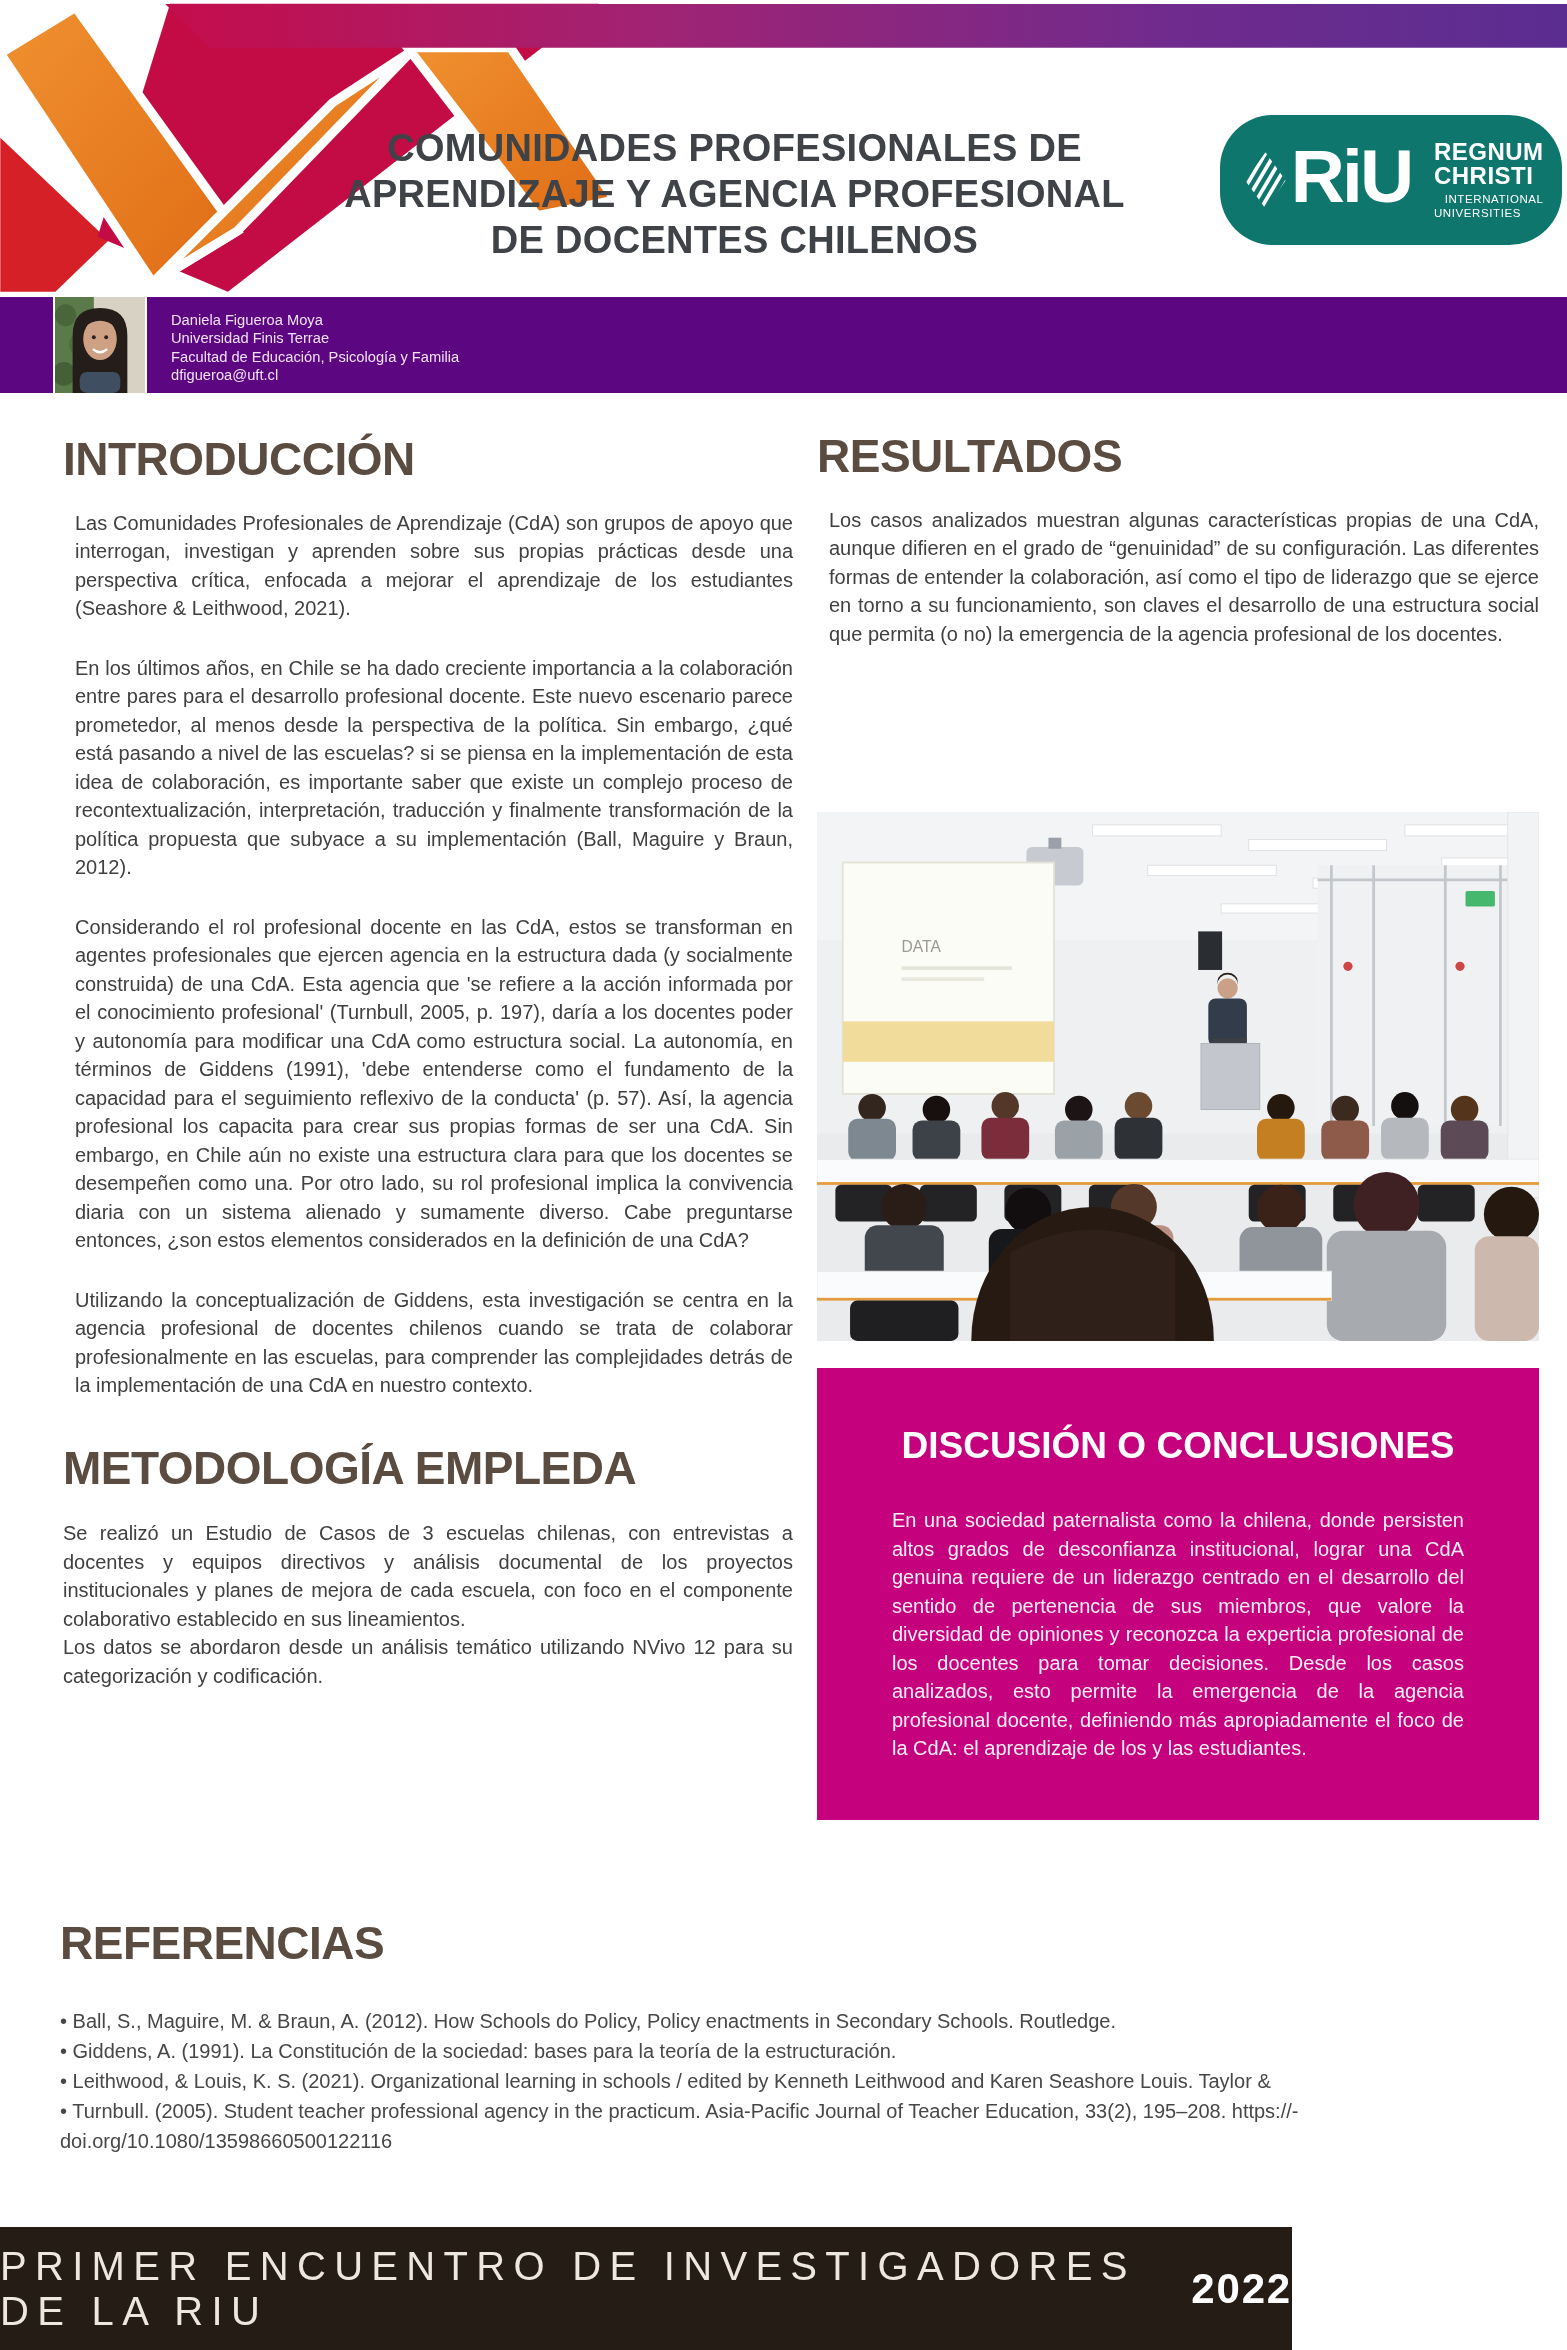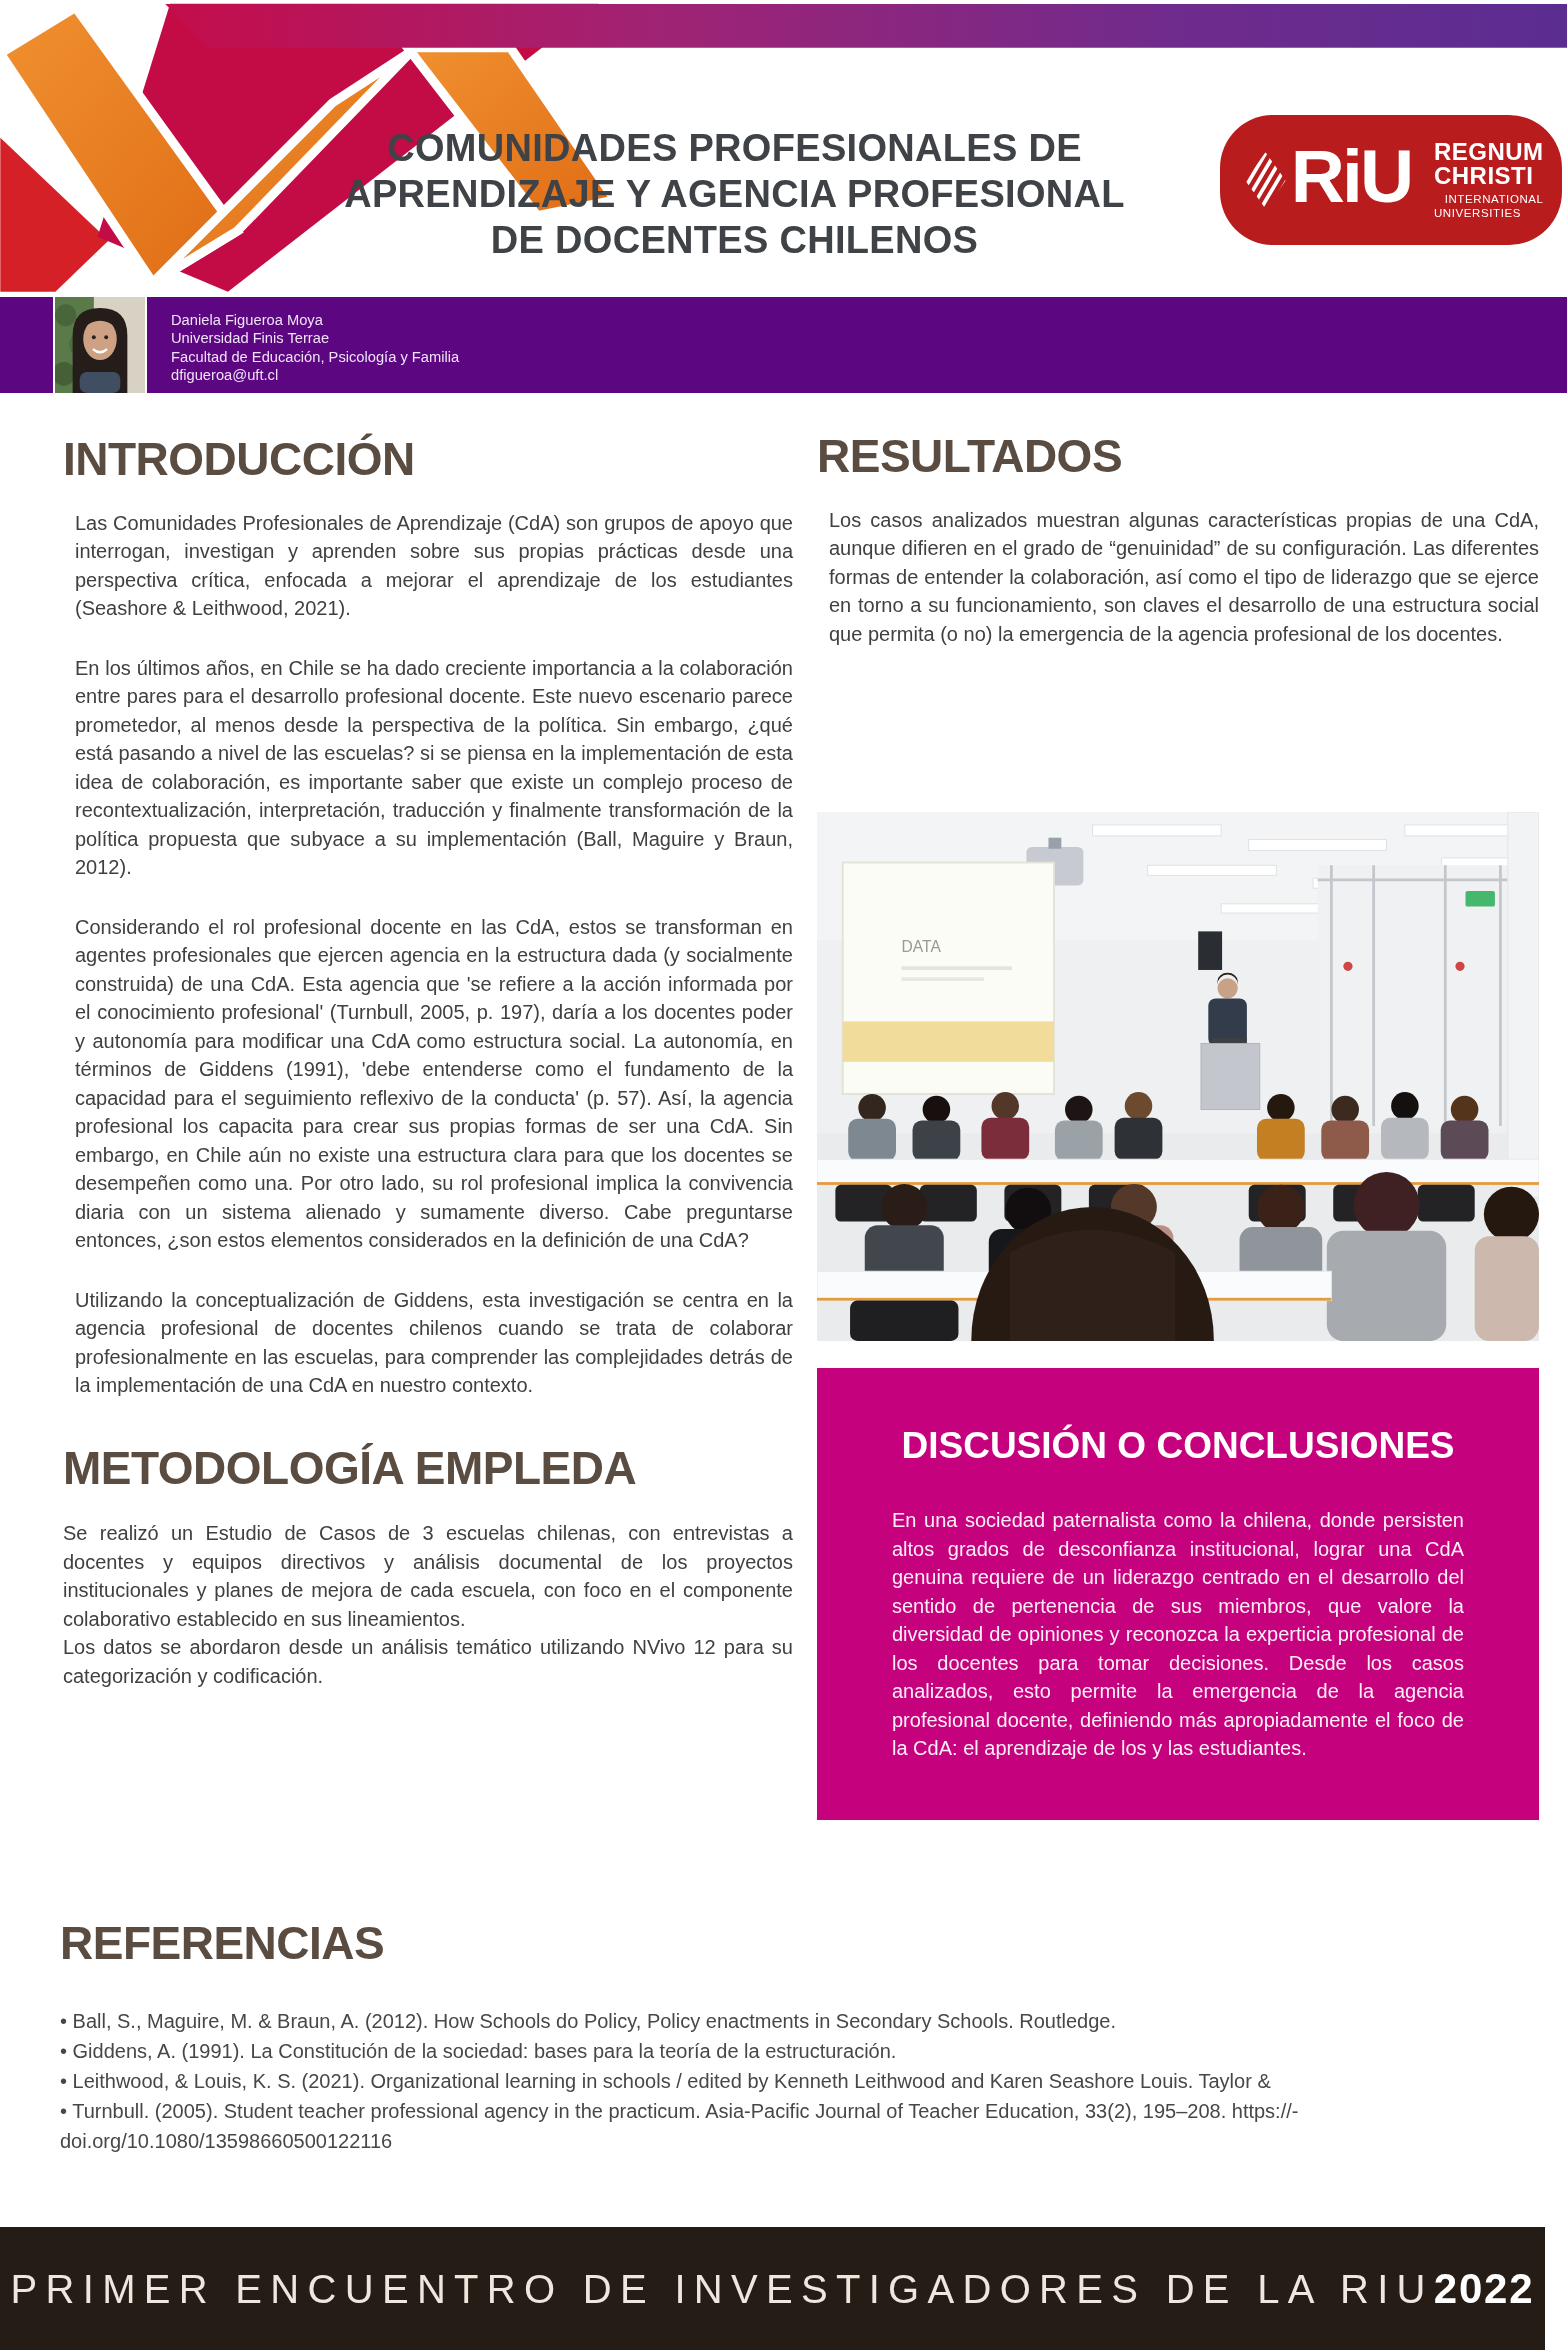--- a/index.html
+++ b/index.html
@@ -7,21 +7,21 @@
           font-family:"Liberation Sans", sans-serif;}
   
   .decor-svg{position:absolute;left:0;top:0;width:643px;height:312px;}
   .top-bar{position:absolute;left:0;top:3.7px;width:1568px;height:44px;
            background:linear-gradient(90deg,#c30e4d 0%,#c30e4d 12%,#a02374 42%,#6f2b8d 75%,#5b2d91 100%);
            clip-path:polygon(165px 0,1568px 0,1568px 44px,209px 44px);}
   
   .title{position:absolute;left:248px;top:125px;width:973px;text-align:center;
          color:#3f4347;font-weight:700;font-size:38px;line-height:46px;letter-spacing:0.3px;}
   
-  .logo{position:absolute;left:1220px;top:115px;width:342px;height:130px;background:#b91c1c;
+  .logo{position:absolute;left:1220px;top:115px;width:342px;height:130px;background:#0f766e;
         border-radius:53px;display:flex;align-items:center;box-sizing:border-box;padding:0 18.4px 0 24px;}
   .logo-riu{color:#fff;font-size:75px;font-weight:700;letter-spacing:-2.8px;line-height:1;margin:-7.3px 5.5px 0 3.7px;}
   .logo-org{display:flex;flex-direction:column;color:#fff;margin-left:17px;}
   .logo-org .b{font-size:24px;font-weight:700;line-height:24px;letter-spacing:0.5px;}
   .logo-org .s{font-size:11.5px;font-weight:400;line-height:13px;letter-spacing:0.6px;margin-top:0.9px;}
   .logo-org .s.first{margin-top:5.5px;text-align:right;}
   
   .author-bar{position:absolute;left:0;top:297px;width:1568px;height:96px;background:#5d0682;}
   .author-photo{position:absolute;left:53px;top:297px;width:94px;height:96px;
                 border-left:2.8px solid #fff;border-right:2.8px solid #fff;box-sizing:border-box;}
@@ -37,21 +37,21 @@
   .photo{position:absolute;left:817px;top:812px;width:722px;height:529px;}
   
   .disc-box{position:absolute;left:817px;top:1368px;width:722px;height:452px;background:#c6017e;box-sizing:border-box;}
   .disc-h{color:#ffffff;font-size:37px;font-weight:700;text-align:center;letter-spacing:0;margin:57px 0 39px 0;}
   .disc-p{padding:0 75px;font-size:20px;line-height:28.5px;text-align:justify;color:#fdeff8;}
   
   .refs{position:absolute;left:60px;top:1919px;width:1456px;}
   .refs .sec-h{margin-bottom:37px;}
   .ref-line{font-size:20px;line-height:30px;color:#474747;}
   
-  .footer{position:absolute;left:0;top:2227px;width:1545px;height:124px;background:#251c15;
+  .footer{position:absolute;left:0;top:2227px;width:1292px;height:124px;background:#251c15;
           display:flex;align-items:center;justify-content:center;}
   .footer-text{color:#ede7e0;font-size:40px;letter-spacing:8.3px;font-weight:400;}
   .footer-year{color:#ffffff;font-size:42px;font-weight:700;letter-spacing:1.8px;}
 </style>
 </head>
 <body>
 
 <div class="poster">
 
   <svg class="decor-svg" viewBox="0 0 700 340" aria-hidden="true">

